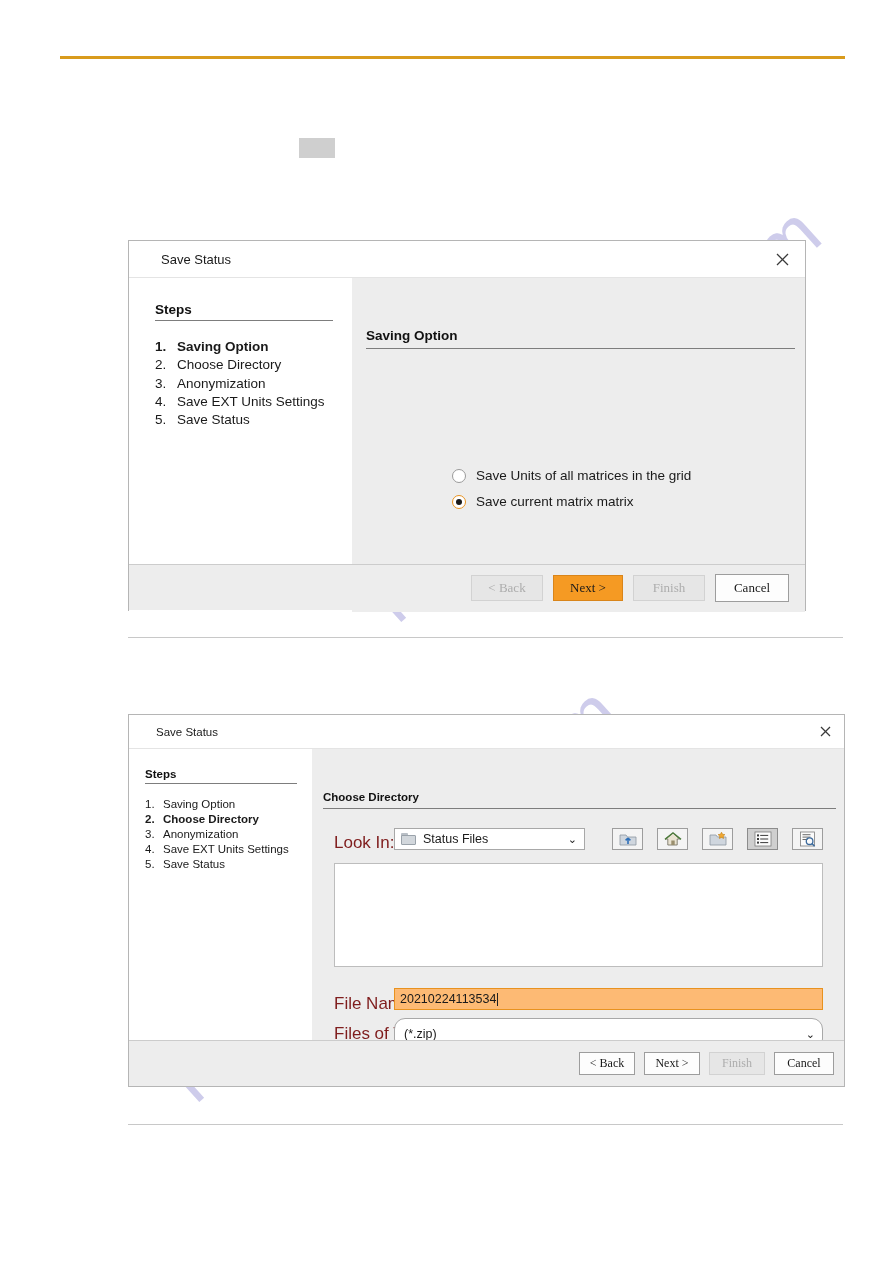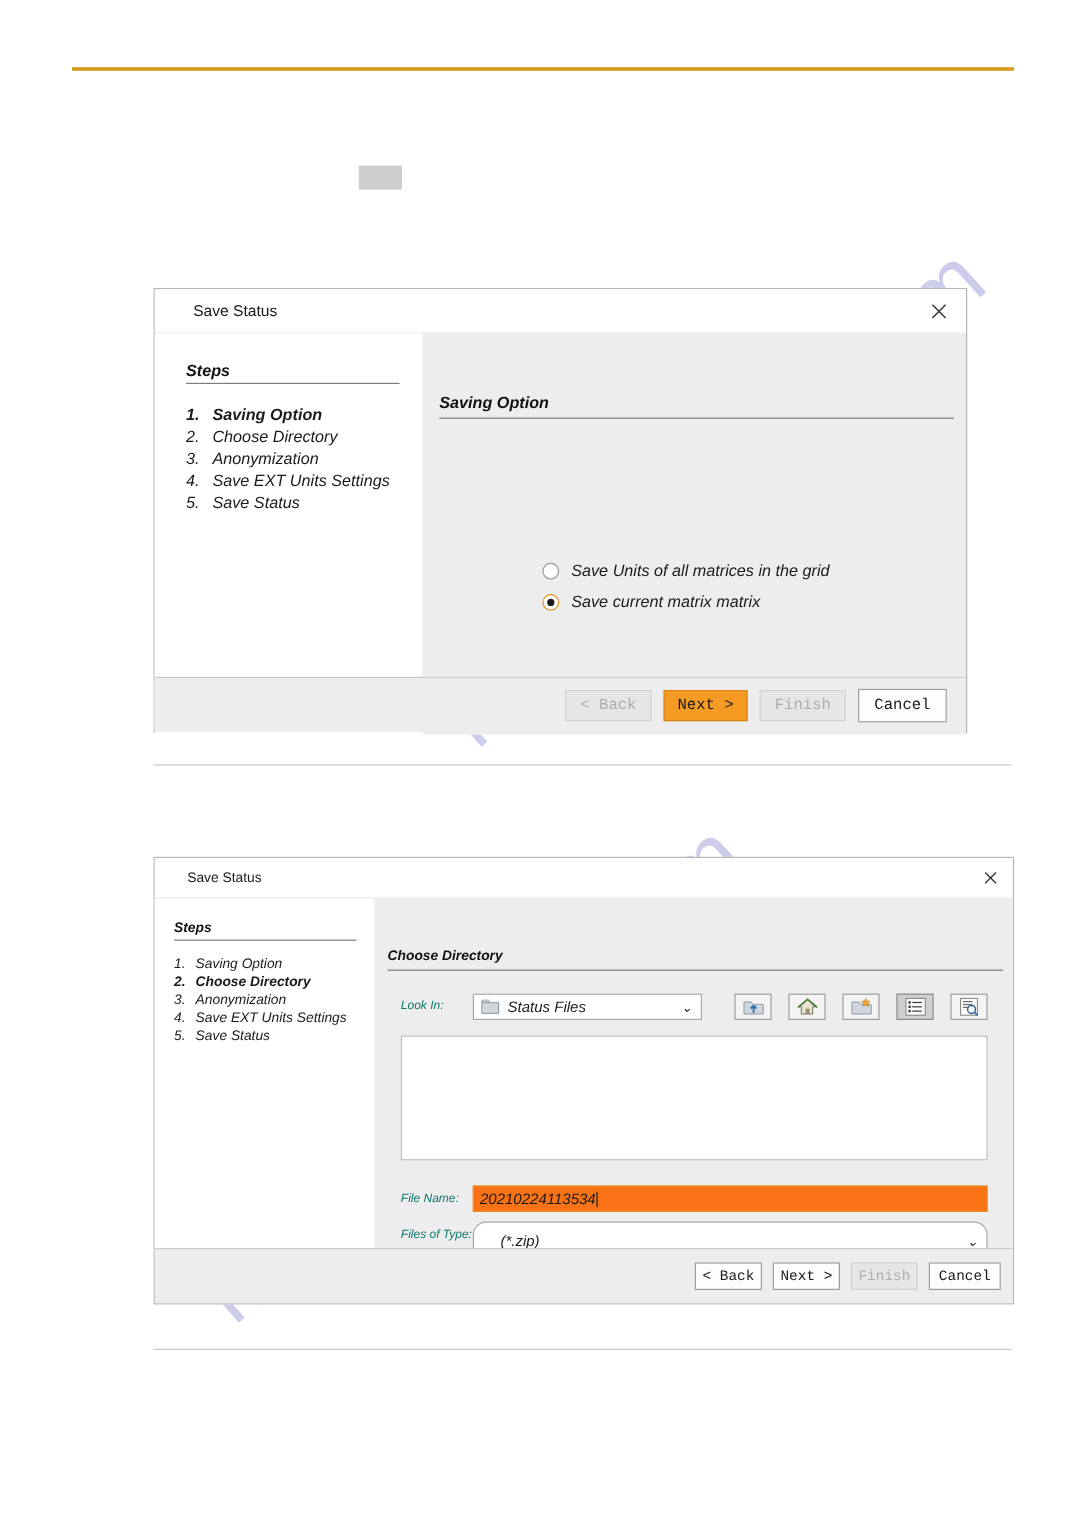--- a/index.html
+++ b/index.html
@@ -100,21 +100,20 @@
     font-size: 18px;
     line-height: 1;
     color: #3a3a3a;
     cursor: pointer;
   }
 
   .dlg-body {
     position: relative;
     display: flex;
     background: #ffffff;
-    font-style: italic;
   }
   .steps-pane {
     background: #ffffff;
     box-sizing: border-box;
     position: relative;
     flex: 0 0 auto;
   }
   .steps-head {
     font-weight: bold;
     color: #111;
@@ -192,21 +191,21 @@
     display: flex;
     justify-content: flex-end;
     align-items: center;
   }
   .btn {
     box-sizing: border-box;
     border: 1px solid #9d9d9d;
     background: #f2f2f2;
     color: #1a1a1a;
     font-size: 13px;
-    font-family: Liberation Mono, monospace;
+    font-family: Liberation Serif, serif;
     text-align: center;
     cursor: pointer;
     white-space: nowrap;
     display: flex;
     align-items: center;
     justify-content: center;
   }
   .btn.disabled {
     color: #adadad;
     background: #e6e6e6;
@@ -216,22 +215,22 @@
   .btn.primary {
     background: #f59a23;
     border-color: #d9851a;
     color: #1a1a1a;
   }
   .btn.plain { background: #fdfdfd; }
 
   
   .fc-label {
     position: absolute;
-    font-size: 10px;
-    color: #0f766e;
+    font-size: 17px;
+    color: #7f1d1d;
     white-space: nowrap;
   }
   .combo {
     position: absolute;
     box-sizing: border-box;
     border: 1px solid #a8a8a8;
     background: #ffffff;
     display: flex;
     align-items: center;
     font-size: 12.5px;
@@ -280,21 +279,21 @@
   .tool-btn svg { display: block; margin: 2px auto 0; }
   .file-list {
     position: absolute;
     box-sizing: border-box;
     background: #ffffff;
     border: 1px solid #bdbdbd;
   }
   .textfield {
     position: absolute;
     box-sizing: border-box;
-    background: #f97316;
+    background: #fdba74;
     border: 1px solid #a8a8a8;
     font-size: 12.5px;
     color: #1a1a1a;
     display: flex;
     align-items: center;
     padding-left: 5px;
   }
   .textfield.focused { border: 1px solid #e8921f; }
   .caretbar {
     display: inline-block;
@@ -490,21 +489,21 @@
         <span>File Name:</span>
       </div>
       <div class="textfield focused" style="left:82px; top:239px; width:429px; height:22px;">
         <span>20210224113534</span>
           <span class="caretbar"></span>
       </div>
 
       <div class="fc-label" style="left:22px; top:275px;">
         <span>Files of Type:</span>
       </div>
-      <div class="combo" style="left:82px; top:269px; width:429px; height:32px; padding-left:22px;border-radius:11px;">
+      <div class="combo" style="left:82px; top:269px; width:429px; height:32px; padding-left:9px;border-radius:11px;">
         <span>(*.zip)</span>
         <span class="caret">⌄</span>
       </div>
     </div>
   </div>
 
   <div class="dlg-footer" style="height:45px; padding-right:10px; gap:9px;">
     <div class="btn plain" style="width:56px; height:23px; font-size:12px;">
       <span>&lt; Back</span>
     </div>

